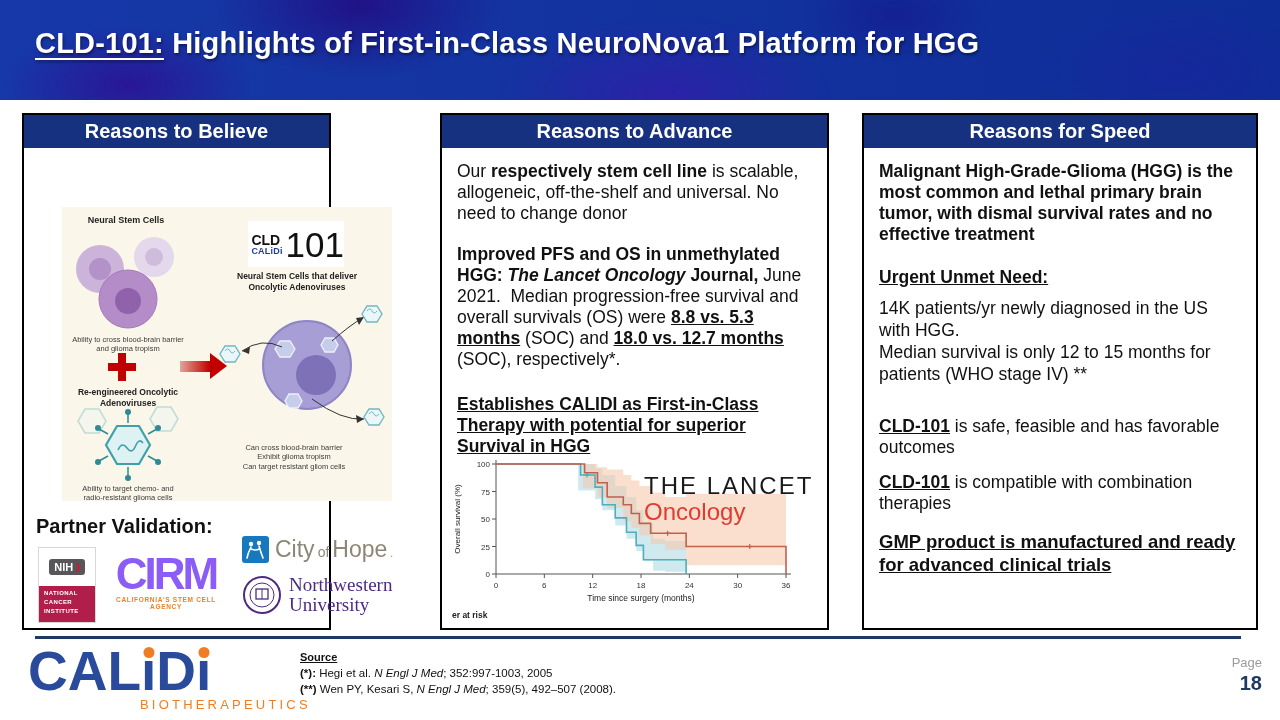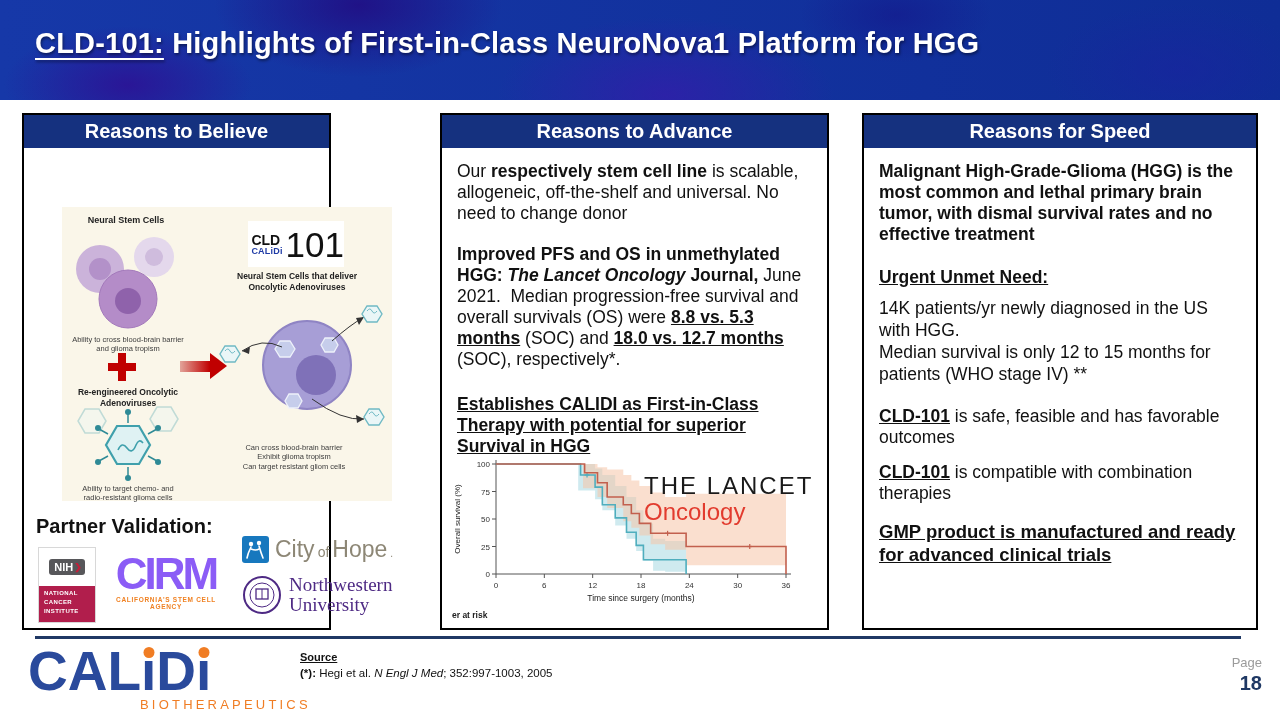--- a/index.html
+++ b/index.html
@@ -68,21 +68,21 @@
   .nu-text{font-family:"Liberation Serif", serif;color:#4E2A84;font-size:19px;line-height:1.05;}
 
   
   .col-body{padding:13px 15px 0 15px;font-size:17.5px;line-height:1.2;}
   .p{margin:0 0 20px 0;}
   .b{font-weight:bold;}
   .bi{font-weight:bold;font-style:italic;}
   .bu{font-weight:bold;text-decoration:underline;}
   .c3-p1{margin-bottom:22px;}
   .c3-p2{margin-bottom:10px;}
-  .c3-p3{margin-bottom:20px;line-height:1.25;}
+  .c3-p3{margin-bottom:30px;line-height:1.25;}
   .c3-p4{margin-bottom:14px;}
   .c3-p5{margin-bottom:16px;}
   .c3-p6{font-size:18.5px;line-height:1.25;}
 
   .km-wrap{position:absolute;left:6px;top:337px;width:376px;height:174px;}
   .km-wrap svg text{font-family:"Liberation Sans", sans-serif;}
 
   
   .footer-line{position:absolute;left:35px;top:636px;width:1206px;height:3px;background:#1F3864;}
   .calidi{position:absolute;left:28px;top:644px;}
@@ -337,20 +337,21 @@
   <div class="calidi">
     <div class="calidi-word">
       <span>CAL</span><span class="logo-i">ı</span><span>D</span><span class="logo-i">ı</span>
     </div>
     <div class="calidi-sub">BIOTHERAPEUTICS</div>
   </div>
 
   <div class="source">
     <div class="source-label">Source</div>
     <div><span class="b">(*):</span><span> Hegi et al. </span><span class="src-i">N Engl J Med</span><span>; 352:997-1003, 2005</span></div>
+    <div><span class="b">(**)</span><span> Wen PY, Kesari S, </span><span class="src-i">N Engl J Med</span><span>; 359(5), 492–507 (2008).</span></div>
   </div>
 
   <div class="page-box">
     <div class="page-word">Page</div>
     <div class="page-num">18</div>
   </div>
 
 </div>
 
 </body></html>

